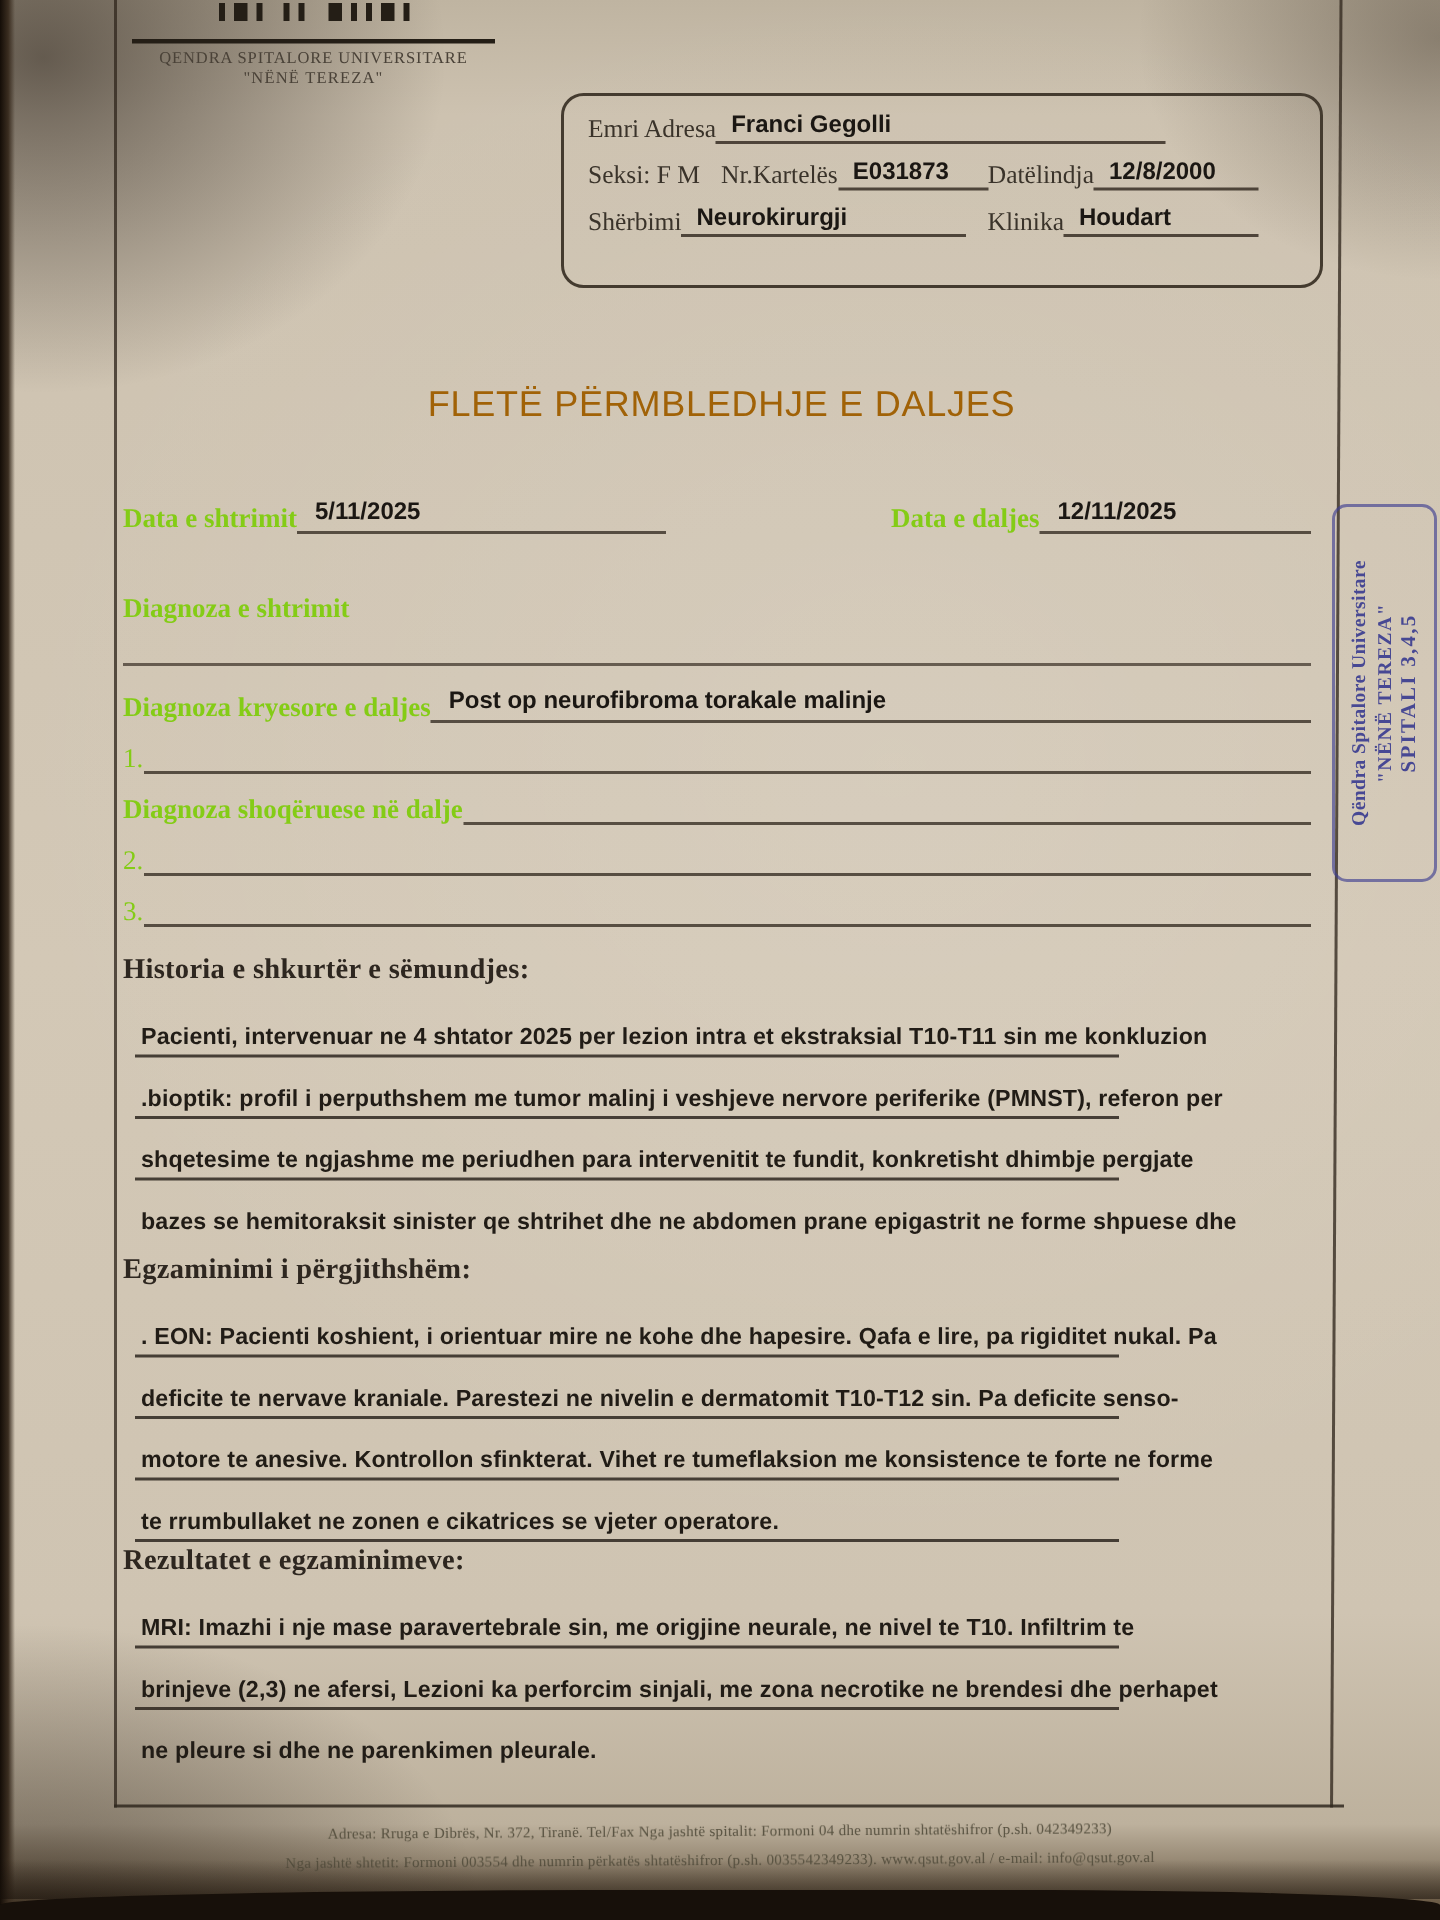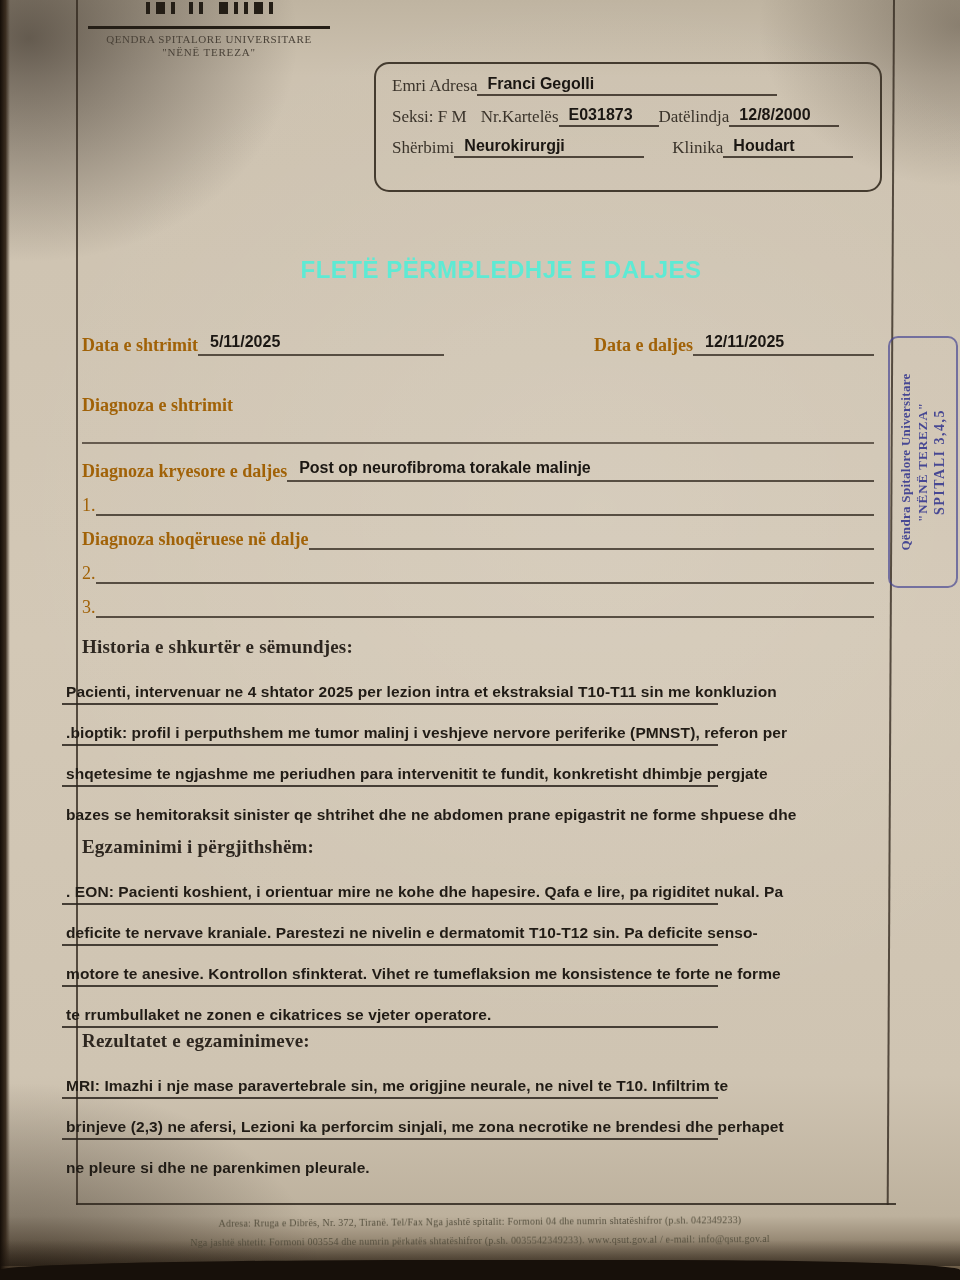--- a/index.html
+++ b/index.html
@@ -38,35 +38,35 @@
   
   .pbox{position:absolute;left:374px;top:62px;width:508px;height:130px;
     border:2.5px solid #443b2f;border-radius:15px;padding:10px 14px 0 16px;box-sizing:border-box;}
   .prow{display:flex;align-items:flex-end;margin-bottom:9px;}
   .plabel{font-size:17px;color:#3a332a;white-space:nowrap;}
   .fill{display:inline-flex;align-items:flex-end;border-bottom:2px solid rgba(55,46,36,0.85);
     font-family:"Liberation Sans",sans-serif;font-weight:bold;font-size:16px;color:#1b1713;
     padding:0 4px 1px 10px;min-height:22px;box-sizing:border-box;}
 
   
-  .title{position:absolute;left:92px;top:256px;width:818px;text-align:center;
-    font-family:"Liberation Sans",sans-serif;font-weight:bold;font-size:24px;letter-spacing:0.5px;color:#5eead4;}
+  .title{position:absolute;left:72px;top:256px;width:818px;text-align:center;
+    font-family:"Liberation Sans",sans-serif;font-weight:normal;font-size:24px;letter-spacing:0.5px;color:#a16207;}
 
   
   .row{position:absolute;display:flex;align-items:flex-end;left:82px;width:792px;}
-  .lbl{font-size:18px;color:#a16207;white-space:nowrap;font-weight:bold;}
+  .lbl{font-size:18px;color:#84cc16;white-space:nowrap;font-weight:bold;}
   .lbl.normal{font-weight:normal;}
   .rule{flex:1;border-bottom:2px solid rgba(55,46,36,0.8);min-height:20px;
     font-family:"Liberation Sans",sans-serif;font-weight:bold;font-size:16px;color:#1b1713;padding:0 4px 1px 12px;}
   .rule.blank{min-height:12px;}
   .fullrule{position:absolute;left:82px;width:792px;border-bottom:2px solid rgba(55,46,36,0.7);}
 
   
   .heading{position:absolute;left:82px;font-size:19px;font-weight:bold;color:#2e2720;letter-spacing:0.2px;text-align:center;}
-  .para{position:absolute;left:62px;width:656px;}
+  .para{position:absolute;left:90px;width:656px;}
   .pline{height:37px;display:flex;align-items:flex-end;
     border-bottom:2.2px solid rgba(45,38,30,0.85);
     font-family:"Liberation Sans",sans-serif;font-weight:bold;font-size:15.5px;color:#211c16;
     padding:0 2px 2px 4px;letter-spacing:0.1px;white-space:nowrap;}
   .pline.no-line{border-bottom:none;}
 
   
   .stamp{position:absolute;left:886px;top:336px;width:74px;height:252px;}
   .stamp-inner{position:absolute;left:2px;top:252px;width:248px;height:66px;
     transform:rotate(-90deg);transform-origin:top left;
@@ -118,21 +118,21 @@
     <div class="prow">
       <span class="plabel">Seksi: F  M</span>
       <span class="plabel" style="margin-left:14px">Nr.Kartelës</span>
       <span class="fill" style="width:100px">E031873</span>
       <span class="plabel">Datëlindja</span>
       <span class="fill" style="width:110px">12/8/2000</span>
     </div>
     <div class="prow">
       <span class="plabel">Shërbimi</span>
       <span class="fill" style="width:190px">Neurokirurgji</span>
-      <span class="plabel" style="margin-left:28px">Klinika</span>
+      <span class="plabel" style="margin-left:14px">Klinika</span>
       <span class="fill" style="width:130px">Houdart</span>
     </div>
   </div>
 
   <div class="title">FLETË PËRMBLEDHJE E DALJES</div>
 
   <div class="row" style="top:320px;height:36px">
     <span class="lbl">Data e shtrimit</span>
     <span class="rule" style="flex:0 0 230px">5/11/2025</span>
     <span style="flex:1"></span>

